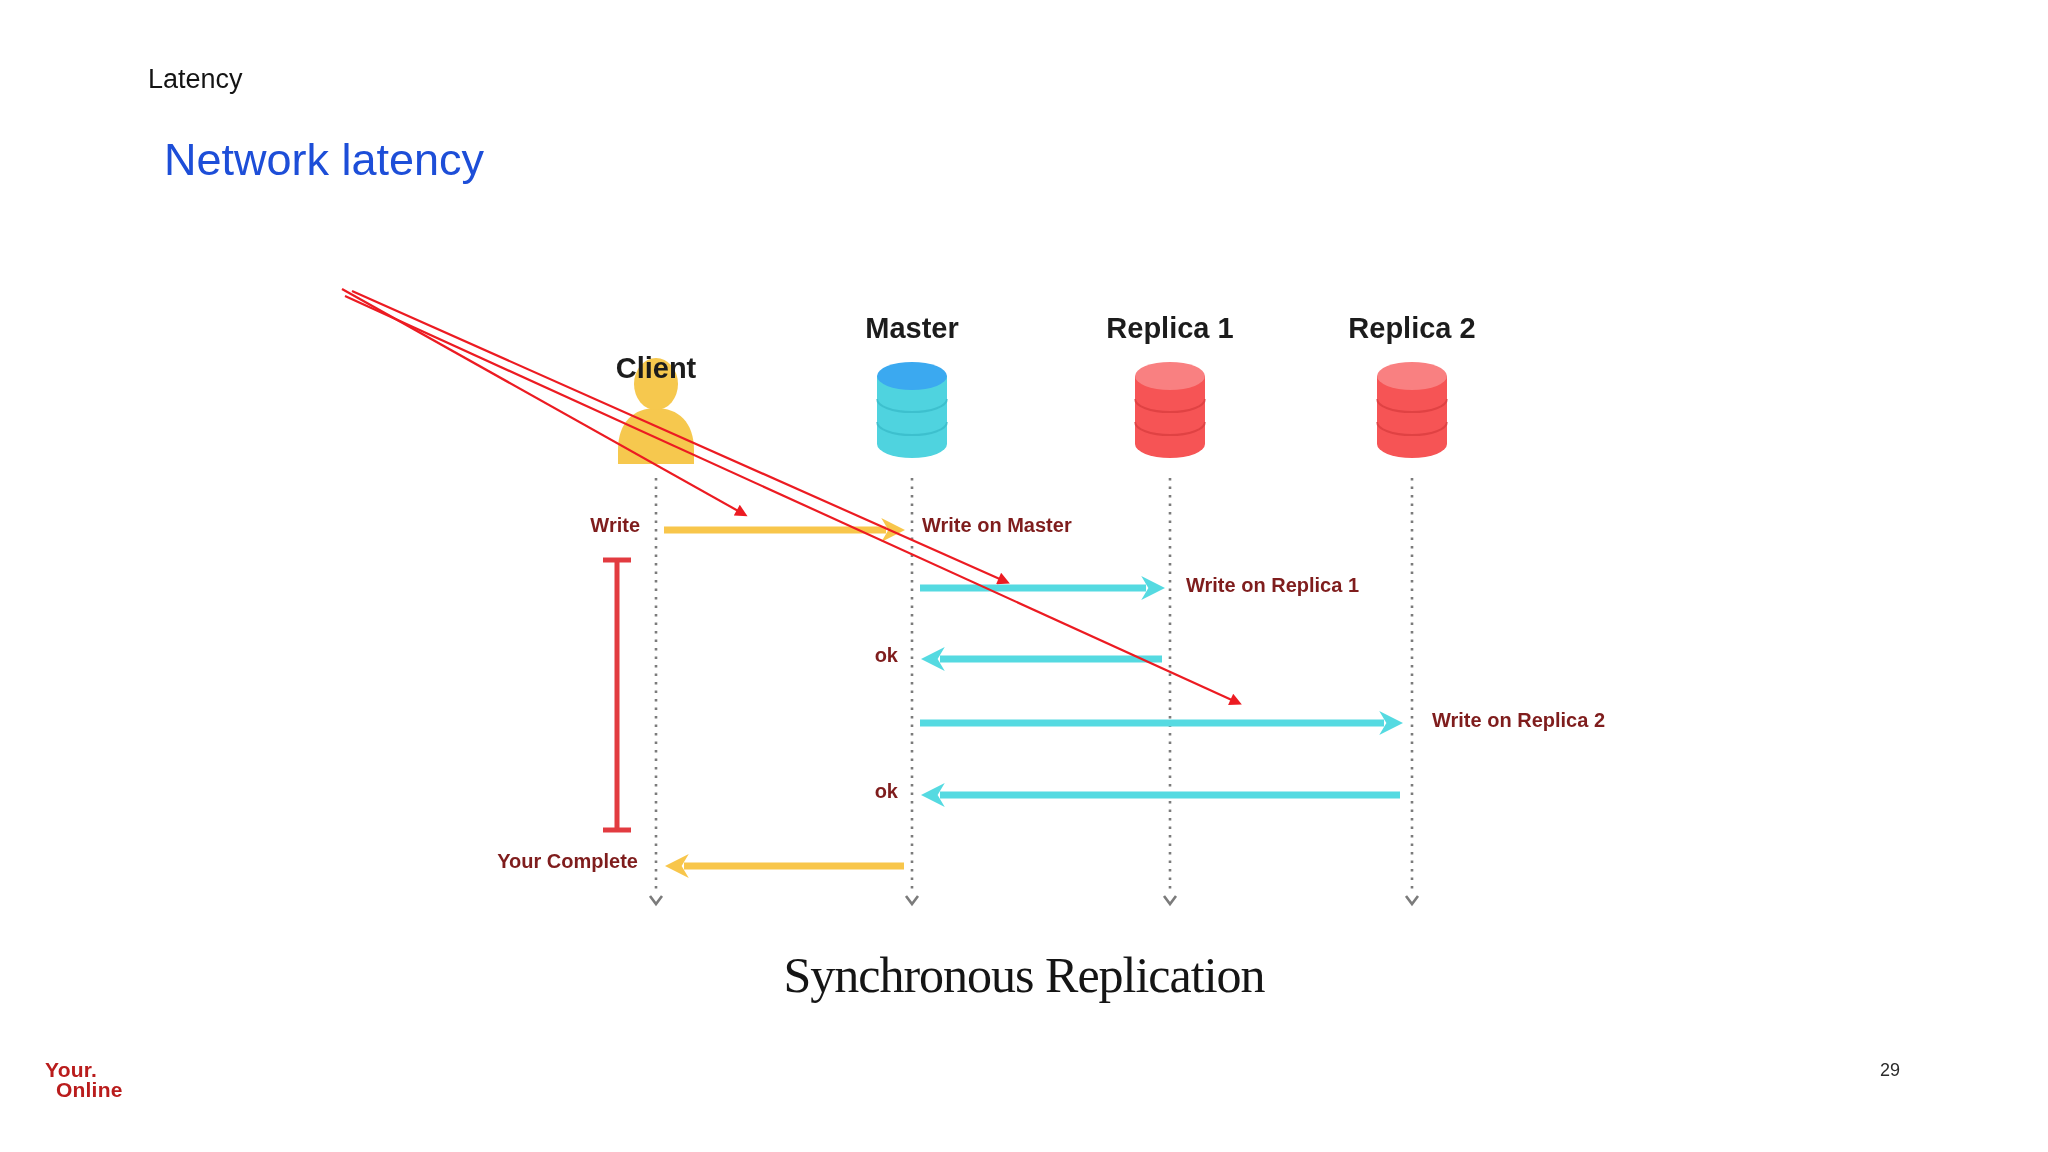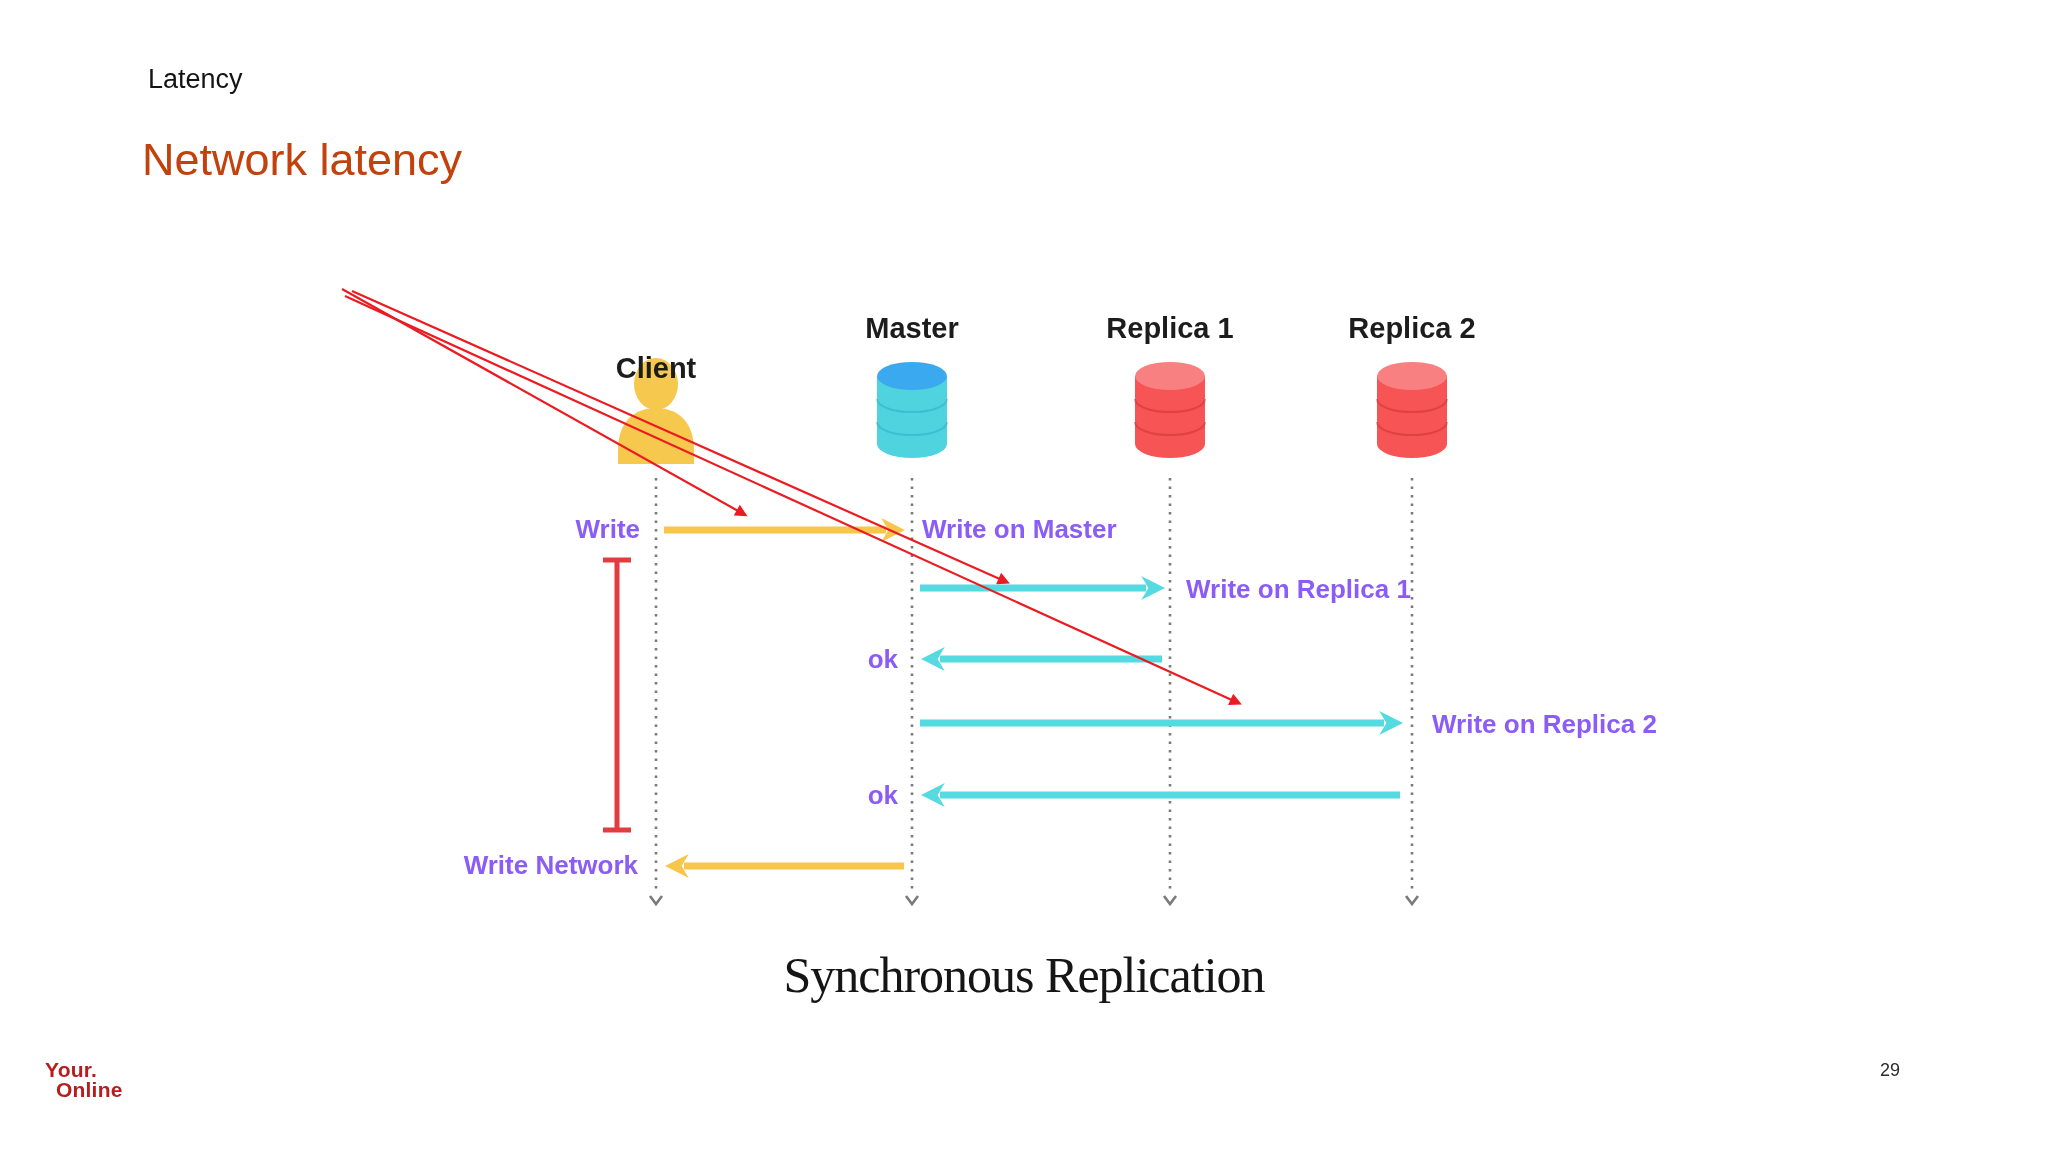--- a/index.html
+++ b/index.html
@@ -1,24 +1,24 @@
 <!DOCTYPE html>
 <html><head>
 <meta charset="utf-8">
 <style>
   html,body{margin:0;padding:0;background:#fff;}
   .slide{position:relative;width:2048px;height:1152px;background:#ffffff;overflow:hidden;
          font-family:"Liberation Sans",sans-serif;color:#161616;}
   .abs{position:absolute;}
   .eyebrow{left:148px;top:64px;font-size:27px;font-weight:400;color:#141414;}
-  .slide-title{left:142px;top:134px;font-size:45px;font-weight:400;color:#c2410c;}
+  .slide-title{left:164px;top:134px;font-size:45px;font-weight:400;color:#1d4ed8;}
   .latency-annotation{left:133px;top:254px;font-size:54px;font-weight:400;color:#111;}
   .diagram-svg{left:0;top:0;width:2048px;height:1152px;}
   .actor-label{top:312px;width:220px;text-align:center;font-size:29px;font-weight:700;color:#1c1c1c;}
-  .msg{font-size:26px;font-weight:700;color:#8b5cf6;white-space:nowrap;}
+  .msg{font-size:20px;font-weight:700;color:#7f1d1d;white-space:nowrap;}
   .r{text-align:right;}
   .note{left:336px;top:643px;width:260px;text-align:right;font-size:27px;font-weight:700;
         color:#1c1c1c;line-height:37px;}
   .diagram-title{left:724px;top:946px;width:600px;text-align:center;
         font-family:Liberation Serif, serif;font-size:50px;font-weight:500;color:#151515;letter-spacing:-1px;}
   .logo{left:45px;top:1060px;font-size:21px;font-weight:800;color:#b91c1c;line-height:20px;letter-spacing:0.2px;}
   .logo .l2{padding-left:11px;}
   .page-num{left:1860px;top:1060px;width:60px;text-align:center;font-size:18px;font-weight:400;color:#2b2b2b;}
 </style>
 </head>
@@ -114,21 +114,21 @@
   <div class="abs actor-label" style="left:802px;">Master</div>
   <div class="abs actor-label" style="left:1060px;">Replica 1</div>
   <div class="abs actor-label" style="left:1302px;">Replica 2</div>
 
   <div class="abs msg r" style="left:440px;top:514px;width:200px;">Write</div>
   <div class="abs msg" style="left:922px;top:514px;">Write on Master</div>
   <div class="abs msg" style="left:1186px;top:574px;">Write on Replica 1</div>
   <div class="abs msg r" style="left:830px;top:644px;width:68px;">ok</div>
   <div class="abs msg" style="left:1432px;top:709px;">Write on Replica 2</div>
   <div class="abs msg r" style="left:830px;top:780px;width:68px;">ok</div>
-  <div class="abs msg r" style="left:418px;top:850px;width:220px;">Write Network</div>
+  <div class="abs msg r" style="left:418px;top:850px;width:220px;">Your Complete</div>
 
 
   <div class="abs diagram-title">Synchronous Replication</div>
 
   <div class="abs logo">
     <div>Your.</div>
     <div class="l2">Online</div>
   </div>
 
   <div class="abs page-num">29</div>

